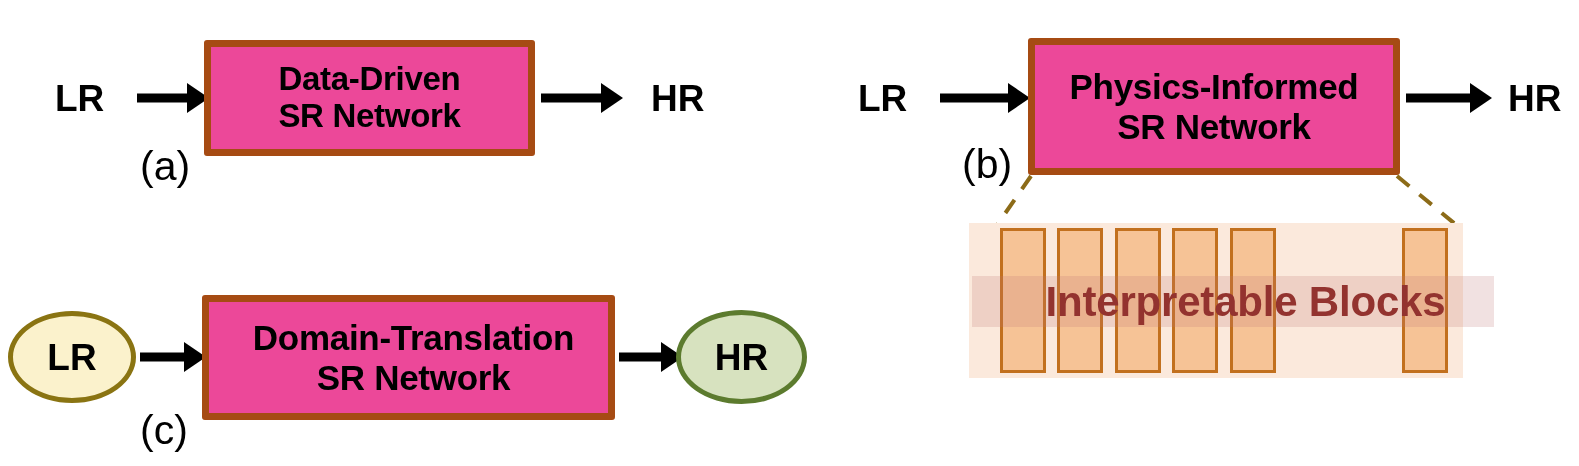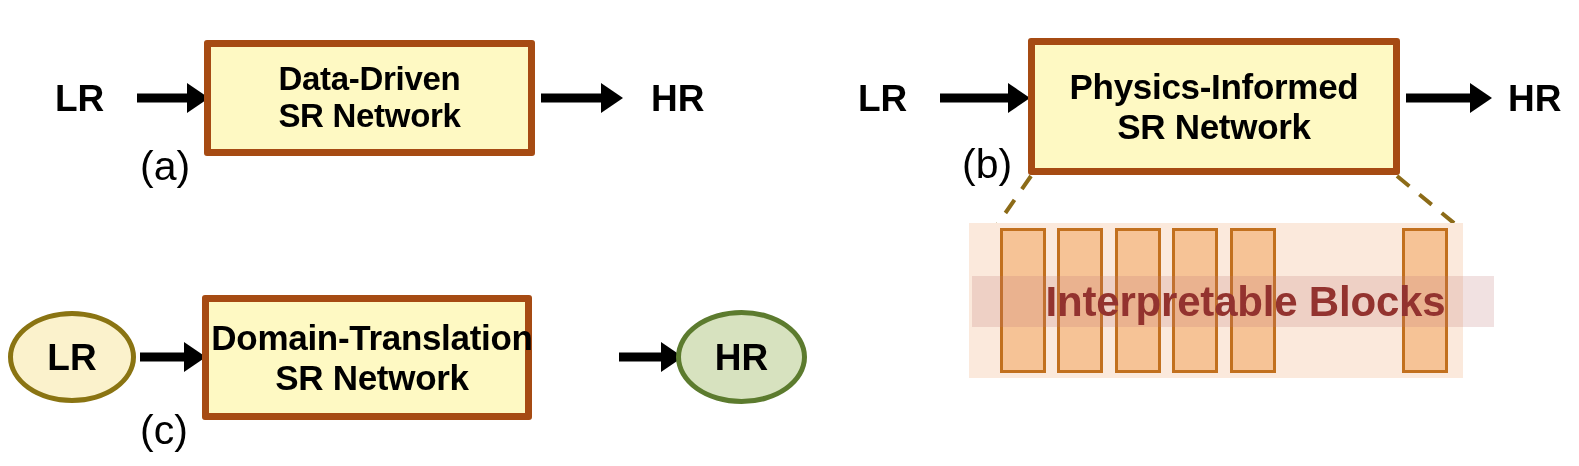--- a/index.html
+++ b/index.html
@@ -19,21 +19,21 @@
     position: absolute;
     left: 0; top: 0;
     width: 1579px;
     height: 466px;
   }
 
   
   .proc-box {
     position: absolute;
     box-sizing: border-box;
-    background: #fef9c3;
+    background: #ec4899;
     border: 7px solid #A64B13;
     border-radius: 3px;
     display: flex;
     flex-direction: column;
     align-items: center;
     justify-content: center;
     text-align: center;
   }
   .proc-box .line {
     font-weight: bold;
@@ -207,21 +207,21 @@
 
     <div class="ellipse" style="left:8px; top:311px; width:128px; height:92px; background:#FBF2CC; border:5px solid #8A7412;">
       <span>LR</span>
     </div>
 
     <div class="arrow" style="left:140px; top:342px; width:66px; height:30px;">
       <div class="shaft" style="width:48px;"></div>
       <div class="head" style="left:44px;"></div>
     </div>
 
-    <div class="proc-box" style="left:202px; top:295px; width:330px; height:125px;padding-left:10px;">
+    <div class="proc-box" style="left:202px; top:295px; width:413px; height:125px;padding-left:10px;">
       <div class="line" style="font-size:35px;">Domain-Translation</div>
       <div class="line" style="font-size:35px;">SR Network</div>
     </div>
 
     <div class="arrow" style="left:619px; top:342px; width:64px; height:30px;">
       <div class="shaft" style="width:46px;"></div>
       <div class="head" style="left:42px;"></div>
     </div>
 
     <div class="ellipse" style="left:676px; top:310px; width:131px; height:94px; background:#D7E2BF; border:5px solid #5C7B2E;">

